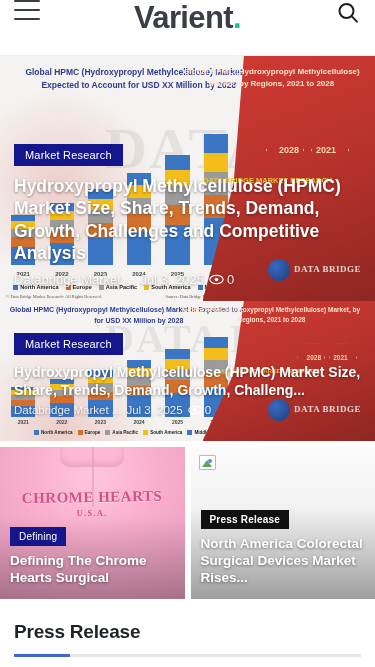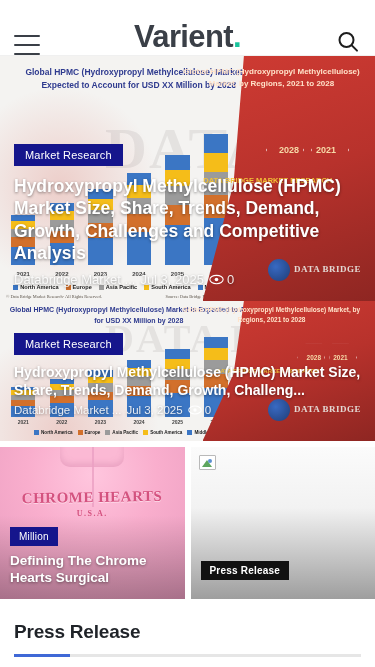--- a/index.html
+++ b/index.html
@@ -8,21 +8,21 @@
     font-family:"Liberation Sans", sans-serif;
     background:#ffffff;
     color:#222;
     -webkit-font-smoothing:antialiased;
   }
 
   
   .site-header{
     height:56px; width:100%;
     background:#fff;
-    display:flex; align-items:flex-end;
+    display:flex; align-items:flex-start;
     padding:0 14px;
     position:relative;
     border-bottom:1px solid #f0f0f0;
   }
   .hamburger{ width:26px; height:20px; display:flex; flex-direction:column;
     justify-content:space-between; cursor:pointer; flex:0 0 auto; }
   .hamburger span{ display:block; height:2.2px; width:100%; background:#3a3f47; border-radius:1px; }
   .brand{
     position:absolute; left:0; right:0; text-align:center;
     font-size:31px; font-weight:700; letter-spacing:-0.6px;
@@ -440,30 +440,31 @@
 
   <article class="mini">
     <div class="hoodie-bg">
       <div class="hoodie-collar"></div>
       <div class="hoodie-seam"></div>
       <div class="chrome-text">CHROME HEARTS</div>
       <div class="chrome-sub">U.S.A.</div>
     </div>
     <div class="mini-fade"></div>
     <div class="overlay">
-      <span class="badge">Million</span>
+      <span class="badge">Defining</span>
       <h3 class="card-title">Defining The Chrome Hearts Surgical</h3>
     </div>
   </article>
 
   <article class="mini">
     <div class="gray-bg"></div>
     <div class="broken-img"></div>
     <div class="overlay">
       <span class="badge dark">Press Release</span>
+      <h3 class="card-title">North America Colorectal Surgical Devices Market Rises...</h3>
     </div>
   </article>
 
 </div>
 
 <section class="section">
   <h2 class="section-title">Press Release</h2>
   <div class="rule"></div>
 </section>
 

